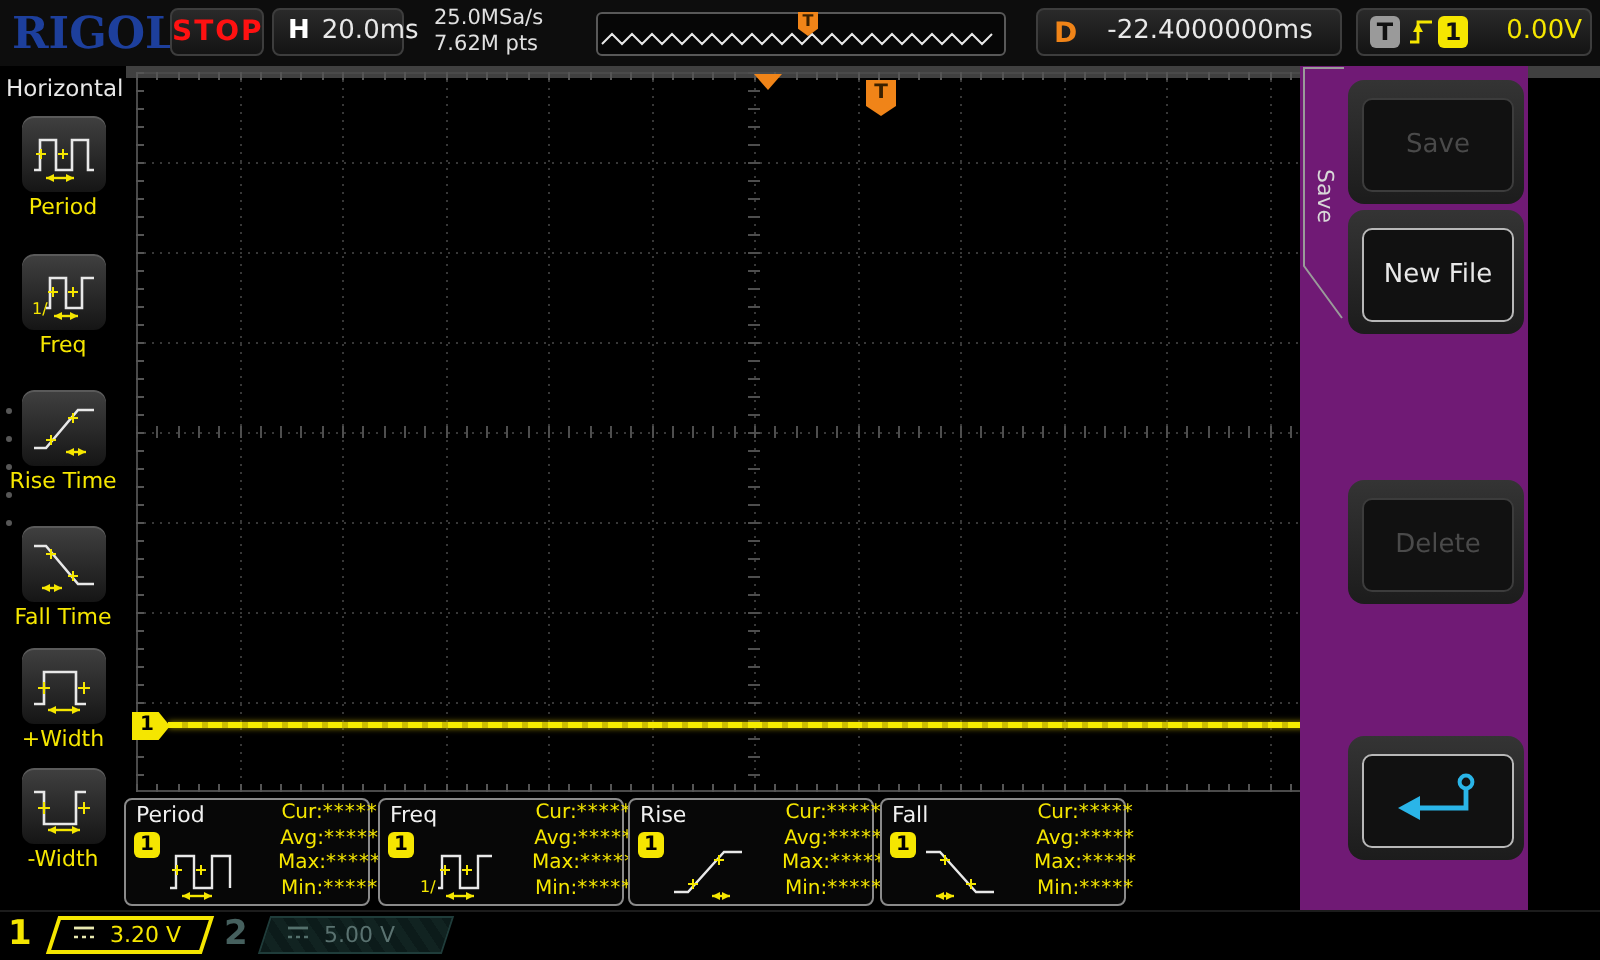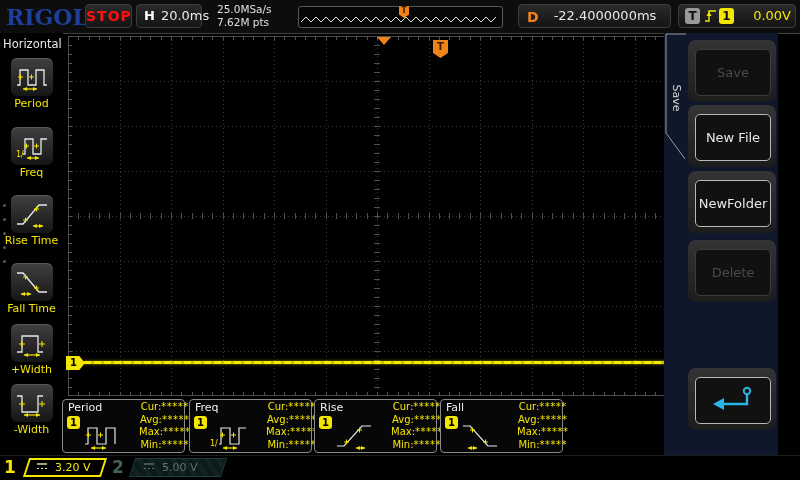--- a/index.html
+++ b/index.html
@@ -1,19 +1,19 @@
 <!DOCTYPE html>
 <html><head>
 <meta charset="utf-8">
 <style>
   html,body{margin:0;padding:0;background:#000;}
   #scope{position:relative;width:800px;height:480px;background:#000;overflow:hidden;
          font-family:"DejaVu Sans","Liberation Sans",sans-serif;-webkit-font-smoothing:antialiased;}
   
-  .topbar{position:absolute;left:0;top:0;width:800px;height:33px;background:#0d0d0d;border-bottom:1px solid #404040;}
+  .topbar{position:absolute;left:0;top:0;width:800px;height:33px;background:#0d0d0d;border-bottom:6px solid #404040;}
   .logo{position:absolute;left:6px;top:4px;font-family:"DejaVu Serif","Liberation Serif",serif;
         font-weight:bold;font-size:22px;color:#1d3f9c;letter-spacing:0px;}
   .panel{position:absolute;top:4px;height:24px;background:linear-gradient(180deg,#2a2a2a,#141414);
          border:1px solid #3d3d3d;border-radius:4px;box-sizing:border-box;}
   .stop{left:85px;width:47px;color:#f11;font-weight:bold;font-size:14px;text-align:center;line-height:22px;letter-spacing:1px;}
   .hpan{left:136px;width:66px;color:#e8e8e8;font-size:13px;line-height:22px;padding-left:7px;}
   .hpan b{color:#fff;font-size:13px;margin-right:6px;}
   .acq{position:absolute;left:217px;top:3px;color:#e0e0e0;font-size:10.5px;line-height:13px;}
   .preview{position:absolute;left:298px;top:6px;width:205px;height:22px;background:#060606;
            border:1px solid #585858;border-radius:3px;box-sizing:border-box;}
@@ -50,21 +50,21 @@
            color:#000;font-size:10px;font-weight:bold;line-height:14px;text-align:left;padding-left:4px;box-sizing:border-box;}
   .tlevmark{position:absolute;left:683px;top:356px;width:21px;height:14px;background:#f08418;
             clip-path:polygon(0 50%,30% 0,100% 0,100% 100%,30% 100%);
             color:#3a2000;font-size:9px;font-weight:bold;line-height:14px;text-align:right;padding-right:4px;box-sizing:border-box;}
   .hposmark{position:absolute;left:377px;top:37px;width:14px;height:8px;background:#f08418;
             clip-path:polygon(0 0,100% 0,50% 100%);}
   .tposmark{position:absolute;left:433px;top:40px;width:15px;height:18px;background:#f08418;
             clip-path:polygon(0 0,100% 0,100% 72%,50% 100%,0 72%);
             color:#3a2000;font-size:10px;font-weight:bold;text-align:center;line-height:13px;}
   
-  .rmenu{position:absolute;left:664px;top:33px;width:114px;height:422px;background:#0f172a;}
+  .rmenu{position:absolute;left:650px;top:33px;width:114px;height:422px;background:#701a75;}
   .savetab-line{position:absolute;left:0;top:0;}
   .savetab{position:absolute;left:-8px;top:58px;width:40px;height:14px;transform:rotate(90deg);
            color:#d8d8d8;font-size:11px;text-align:center;}
   .slot{position:absolute;left:24px;width:88px;height:62px;border-radius:8px;
         background:linear-gradient(180deg,#343434,#1c1c1c);}
   .sbtn{position:absolute;left:7px;top:9px;width:74px;height:45px;border-radius:5px;background:#111;
         border:1px solid #b8b8b8;color:#e8e8e8;font-size:13px;display:flex;align-items:center;justify-content:center;}
   .slot.disabled .sbtn{border-color:#3c3c3c;color:#4a4a4a;}
   
   .mpanel{position:absolute;top:399px;width:123px;height:54px;background:#070707;border:1px solid #8a8a8a;
@@ -555,23 +555,20 @@
       <polyline points="22,1 2,1 2,100 21,126" fill="none" stroke="#9a9a9a" stroke-width="1"></polyline>
     </svg>
     <div class="savetab">Save</div>
 
     <div class="slot disabled" style="top:7px;">
       <div class="sbtn">Save</div>
     </div>
     <div class="slot" style="top:72px;">
       <div class="sbtn">New File</div>
     </div>
-    <div class="slot" style="top:138px;">
-      <div class="sbtn">NewFolder</div>
-    </div>
     <div class="slot disabled" style="top:207px;">
       <div class="sbtn">Delete</div>
     </div>
     <div class="slot" style="top:335px;">
       <div class="sbtn">
         <span>
           <svg width="46" height="30">
               <circle cx="37" cy="7" r="3.2" fill="none" stroke="#2ab5e8" stroke-width="2"></circle>
           <path d="M37,10 V20 H13" fill="none" stroke="#2ab5e8" stroke-width="2.4"></path>
           <polygon points="14,14 14,26 3,20" fill="#2ab5e8"></polygon>

